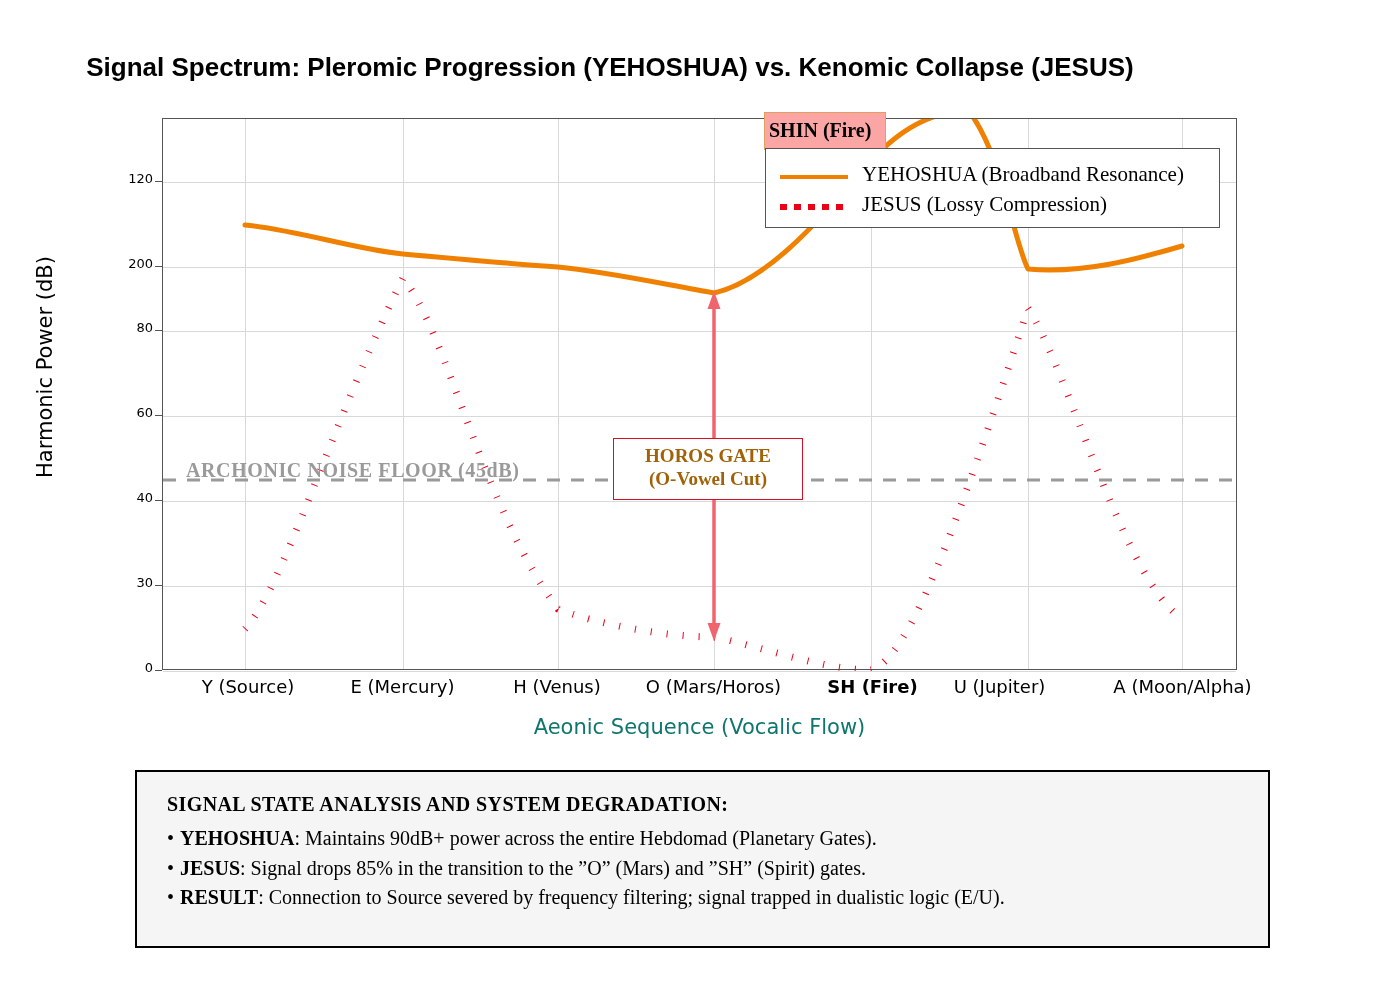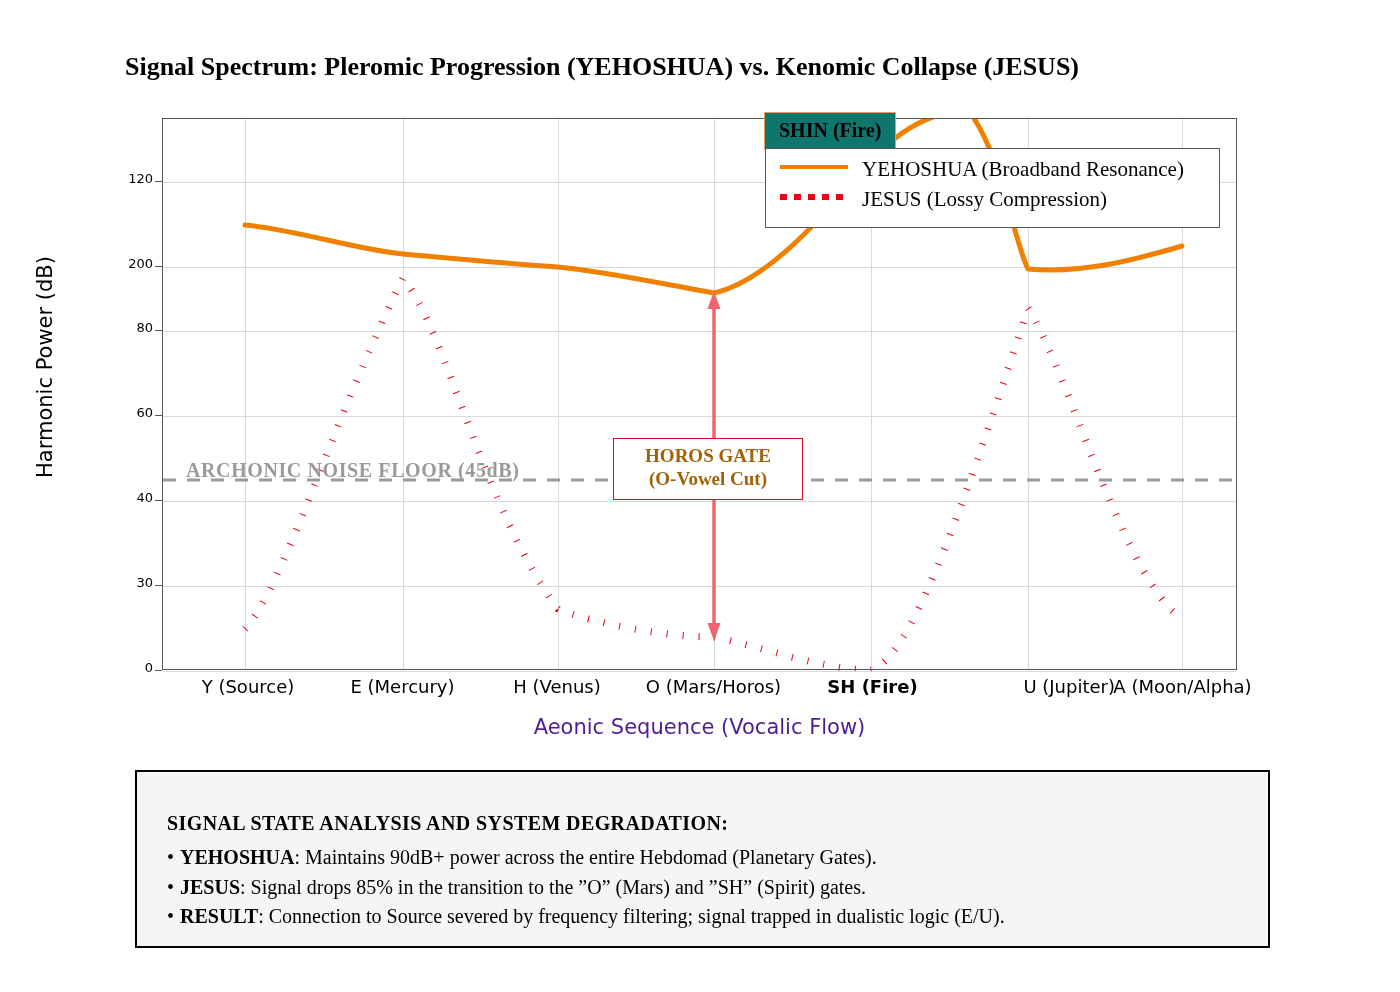--- a/index.html
+++ b/index.html
@@ -19,25 +19,25 @@
   #figure {
     position: absolute;
     left: 0; top: 0;
     width: 1400px;
     height: 992px;
   }
 
   
   #chart-title {
     position: absolute;
-    left: 4px;
+    left: 12px;
     top: 52px;
     width: 1196px;
     text-align: center;
-    font-family: Liberation Serif, serif;
+    font-family: Liberation Sans, sans-serif;
     font-weight: bold;
     font-size: 26px;
     letter-spacing: 0px;
     color: #000;
   }
 
   
   #plot-area {
     position: absolute;
     left: 162px;
@@ -97,38 +97,38 @@
   }
 
   #xlabel {
     position: absolute;
     left: 162px;
     top: 715px;
     width: 1075px;
     text-align: center;
     font-family: "DejaVu Sans", sans-serif;
     font-size: 21px;
-    color: #4c1d95;
+    color: #0f766e;
   }
 
   
   #legend {
     position: absolute;
     left: 765px;
     top: 148px;
     width: 455px;
     border: 1.2px solid #555;
     background: #ffffff;
     padding: 8px 14px 10px 14px;
     box-sizing: border-box;
     z-index: 30;
   }
   .legend-row {
     display: flex;
-    align-items: flex-start;
+    align-items: flex-end;
     height: 30px;
   }
   .legend-swatch {
     width: 68px;
     height: 20px;
     position: relative;
     flex: 0 0 auto;
     margin-right: 14px;
   }
   .legend-line-solid {
@@ -156,22 +156,22 @@
     font-size: 21px;
     color: #000;
     white-space: nowrap;
   }
 
   
   #shin-box {
     position: absolute;
     left: 764px;
     top: 112px;
-    padding: 6px 14px 7px 14px;
-    background: #0f766e;
+    padding: 6px 14px 7px 4px;
+    background: #fca5a5;
     border: 1.1px solid #e0a060;
     font-family: "Liberation Serif", serif;
     font-weight: bold;
     font-size: 20px;
     color: #000;
     z-index: 20;
     white-space: nowrap;
   }
 
   #shin-hidden-text {
@@ -220,21 +220,21 @@
   
   #analysis-box {
     position: absolute;
     left: 135px;
     top: 770px;
     width: 1135px;
     height: 178px;
     background: #f5f5f5;
     border: 2.2px solid #000;
     box-sizing: border-box;
-    padding: 40px 30px;
+    padding: 21px 30px;
   }
   #analysis-heading {
     font-family: "Liberation Serif", serif;
     font-weight: bold;
     font-size: 20px;
     letter-spacing: 0.4px;
     margin-bottom: 8px;
   }
   .analysis-item {
     font-family: "Liberation Serif", serif;
@@ -270,21 +270,21 @@
   <div class="ytick-mark" style="top: 415px;"></div>
   <div class="ytick-mark" style="top: 330px;"></div>
   <div class="ytick-mark" style="top: 266px;"></div>
   <div class="ytick-mark" style="top: 181px;"></div>
 
   <div class="xtick" style="left: 168px; width: 160px;">Y (Source)</div>
   <div class="xtick" style="left: 315px; width: 175px;">E (Mercury)</div>
   <div class="xtick" style="left: 477px; width: 160px;">H (Venus)</div>
   <div class="xtick" style="left: 611px; width: 205px;">O (Mars/Horos)</div>
   <div class="xtick" style="left: 790px; width: 165px; font-weight: bold;">SH (Fire)</div>
-  <div class="xtick" style="left: 940px; width: 175px; text-align: right;">U (Jupiter)</div>
+  <div class="xtick" style="left: 912px; width: 175px;">U (Jupiter)</div>
   <div class="xtick" style="left: 1075px; width: 215px;">A (Moon/Alpha)</div>
 
   <div id="xlabel">Aeonic Sequence (Vocalic Flow)</div>
 
   <div id="plot-area">
 
     <div class="grid-line-v" style="left: 82px;"></div>
     <div class="grid-line-v" style="left: 240px;"></div>
     <div class="grid-line-v" style="left: 395px;"></div>
     <div class="grid-line-v" style="left: 551px;"></div>

